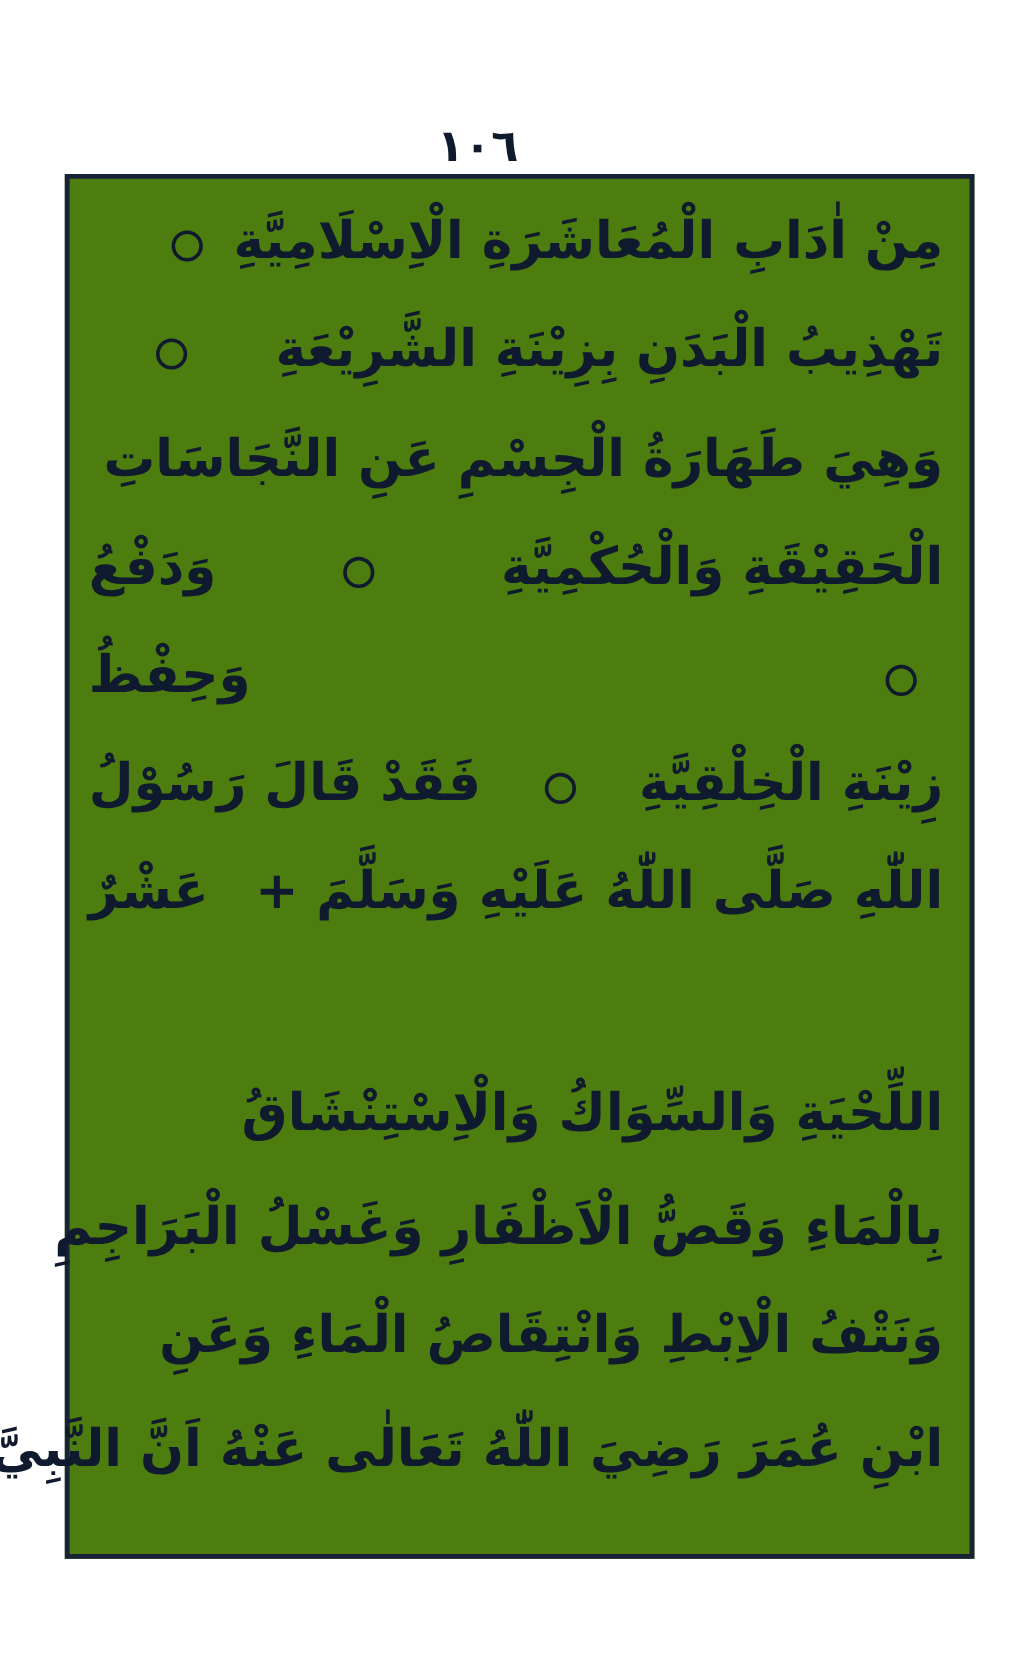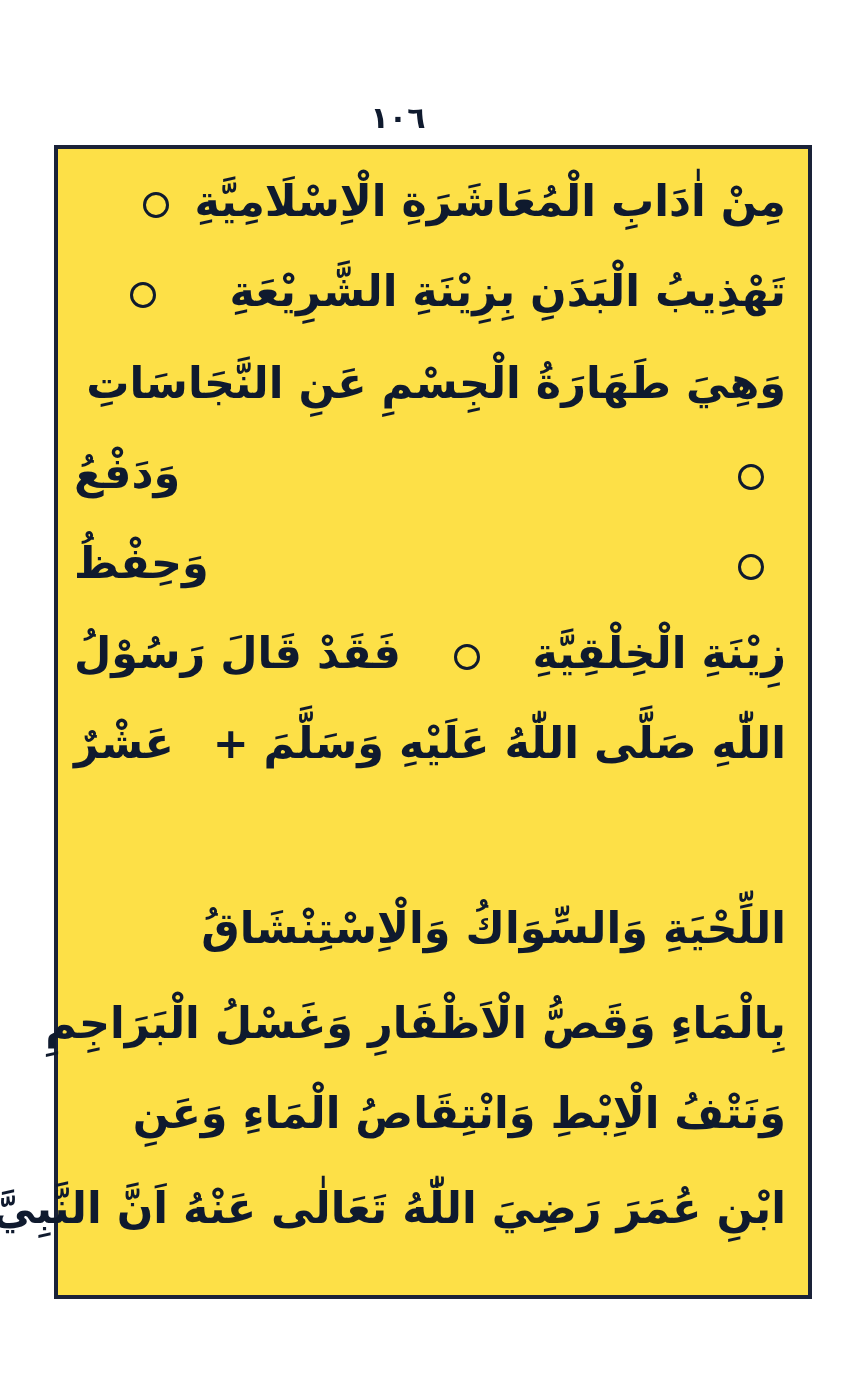--- a/index.html
+++ b/index.html
@@ -15,33 +15,33 @@
       font-family: "DejaVu Sans", sans-serif;
       color: #0f1a2e;
     }
     .page-number {
       position: absolute;
       top: 100px;
       left: 0;
       width: 796px;
       text-align: center;
       font-family: "DejaVu Sans", sans-serif;
-      font-size: 30px;
+      font-size: 37px;
       font-weight: bold;
       color: #0f1a2e;
       direction: rtl;
     }
     .frame {
       position: absolute;
       left: 54px;
       top: 145px;
       width: 750px;
       height: 1146px;
       border: 4px solid #1a2238;
-      background: #fde047;
+      background: #4d7c0f;
       box-sizing: content-box;
     }
     .lines {
       position: absolute;
       left: 0;
       top: 0;
       width: 100%;
       height: 100%;
       direction: rtl;
     }
@@ -98,20 +98,21 @@
     <div class="line short" style="top:98px;gap:48px;">
       <span class="seg">تَهْذِيبُ الْبَدَنِ بِزِيْنَةِ الشَّرِيْعَةِ</span>
       <span class="circle-mark"></span>
     </div>
 
     <div class="line" style="top:190px;">
       <span class="seg">وَهِيَ طَهَارَةُ الْجِسْمِ عَنِ النَّجَاسَاتِ</span>
     </div>
 
     <div class="line" style="top:280px;">
+      <span class="seg">الْحَقِيْقَةِ وَالْحُكْمِيَّةِ</span>
       <span class="circle-mark"></span>
       <span class="seg">وَدَفْعُ</span>
     </div>
 
     <div class="line" style="top:370px;">
       <span class="circle-mark"></span>
       <span class="seg">وَحِفْظُ</span>
     </div>
 
     <div class="line" style="top:460px;">

